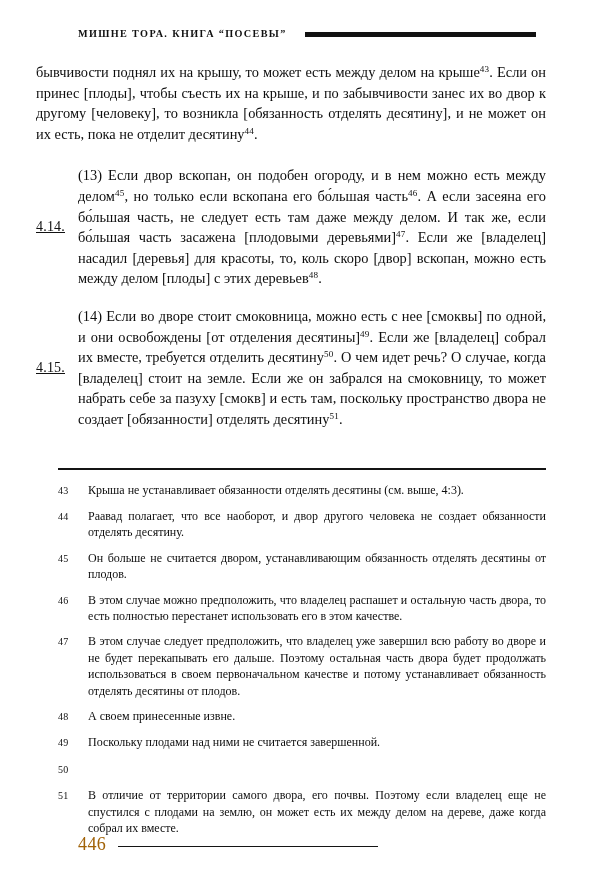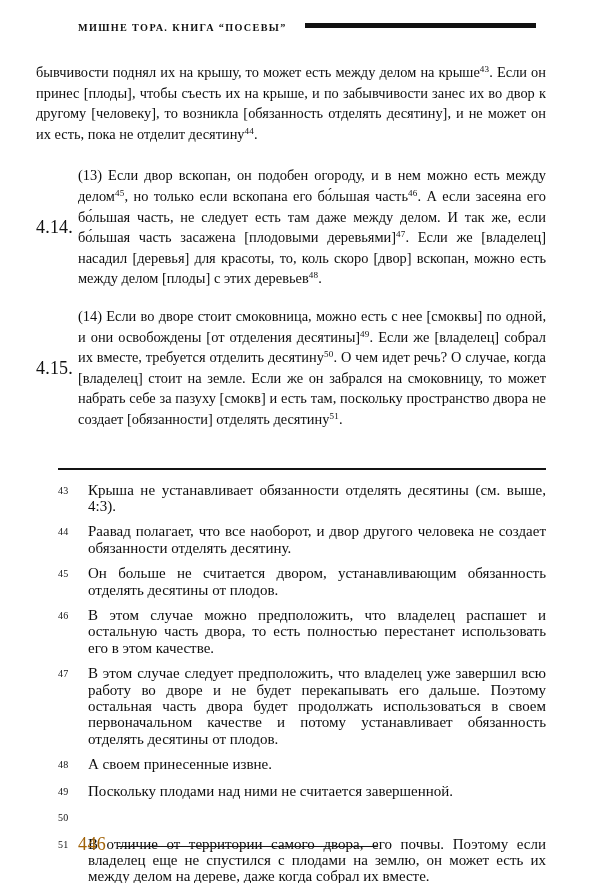--- a/index.html
+++ b/index.html
@@ -25,20 +25,21 @@
   }
 
   
   .runhead {
     position: absolute;
     left: 78px;
     top: 22px;
     width: 458px;
     height: 22px;
     display: flex;
+    align-items: center;
     gap: 9px;
   }
   .runhead-title {
     font-size: 10.2px;
     letter-spacing: 1.35px;
     font-weight: bold;
     white-space: nowrap;
     text-transform: uppercase;
     color: #111;
   }
@@ -64,26 +65,27 @@
     align-items: center;
     margin-bottom: 17px;
   }
   .para.lead {
     margin-bottom: 21px;
   }
 
   .para-num {
     flex: 0 0 auto;
     width: 42px;
-    font-size: 18px;
+    font-size: 14px;
     line-height: 20.6px;
     letter-spacing: 0.2px;
     color: #111;
     padding-top: 1px;
     font-variant-numeric: oldstyle-nums;
+    text-decoration: underline;
   }
 
   .para-body {
     flex: 1 1 auto;
     width: 468px;
     font-size: 14.4px;
     line-height: 20.6px;
     text-align: justify;
     text-justify: inter-word;
     hyphens: manual;
@@ -128,21 +130,21 @@
     font-size: 10px;
     line-height: 16.4px;
     padding-top: 1px;
     color: #111;
     font-variant-numeric: oldstyle-nums;
     letter-spacing: 0.2px;
   }
   .fn-text {
     flex: 1 1 auto;
     width: 458px;
-    font-size: 15px;
+    font-size: 12px;
     line-height: 16.4px;
     text-align: justify;
     text-justify: inter-word;
     color: #0d0d0d;
   }
 
   
   .folio {
     position: absolute;
     left: 78px;

